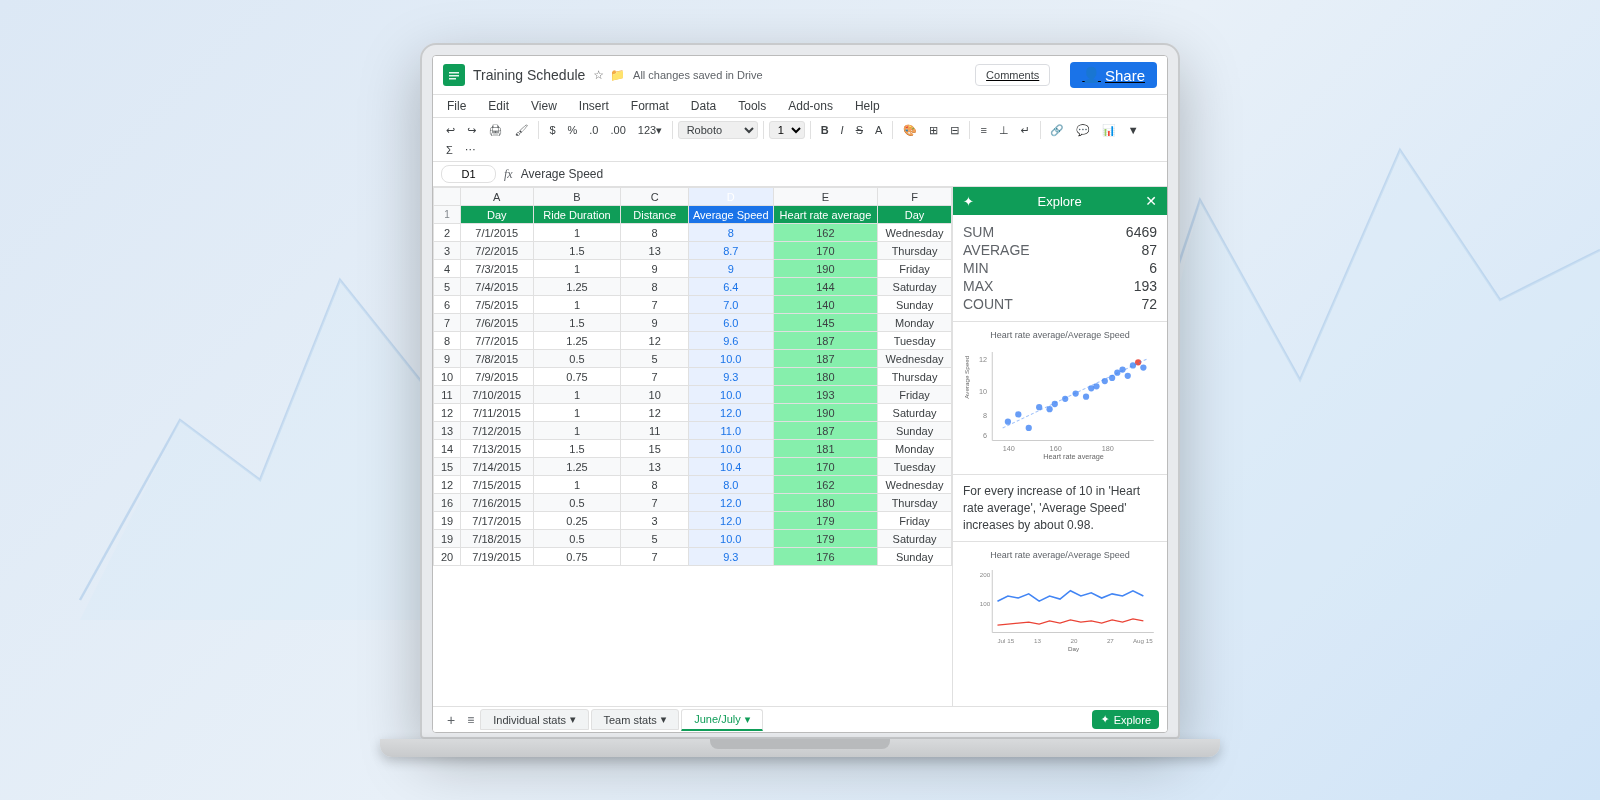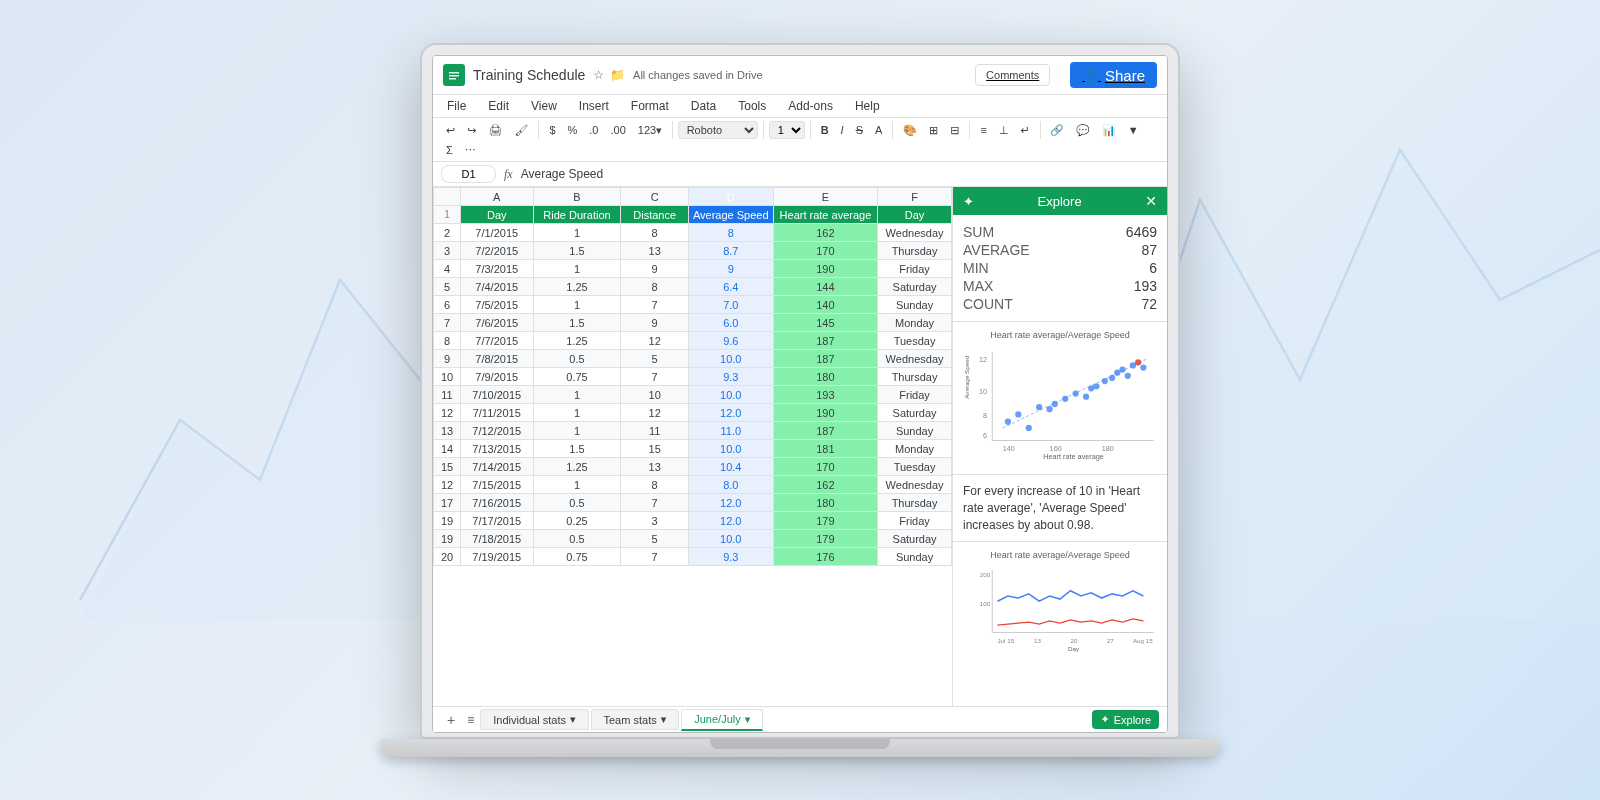--- a/index.html
+++ b/index.html
@@ -704,21 +704,21 @@
                   <tr class="data-row">
     <td class="row-num">12</td>
     <td class="col-a">7/15/2015</td>
     <td class="col-b">1</td>
     <td class="col-c">8</td>
     <td class="col-d col-d-cell">8.0</td>
     <td class="col-e col-e-cell">162</td>
     <td class="col-f">Wednesday</td>
   </tr>
                   <tr class="data-row">
-    <td class="row-num">17</td>
+    <td class="row-num">16</td>
     <td class="col-a">7/16/2015</td>
     <td class="col-b">0.5</td>
     <td class="col-c">7</td>
     <td class="col-d col-d-cell">12.0</td>
     <td class="col-e col-e-cell">180</td>
     <td class="col-f">Thursday</td>
   </tr>
                   <tr class="data-row">
     <td class="row-num">19</td>
     <td class="col-a">7/17/2015</td>

